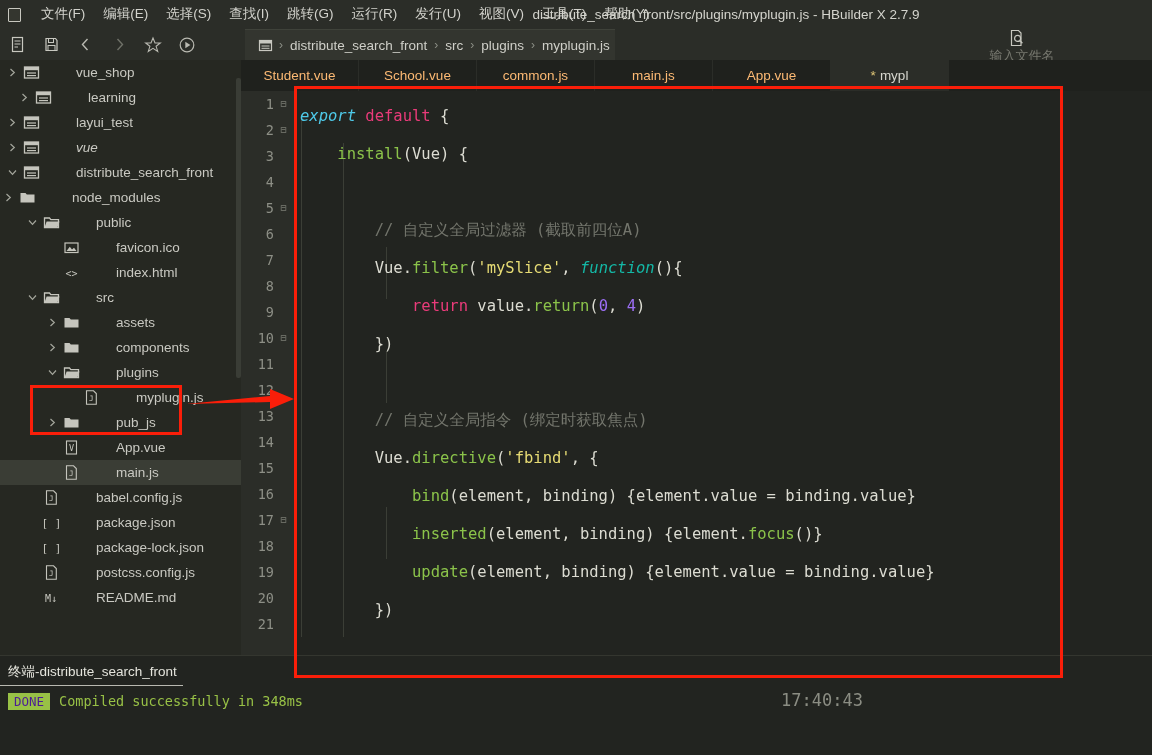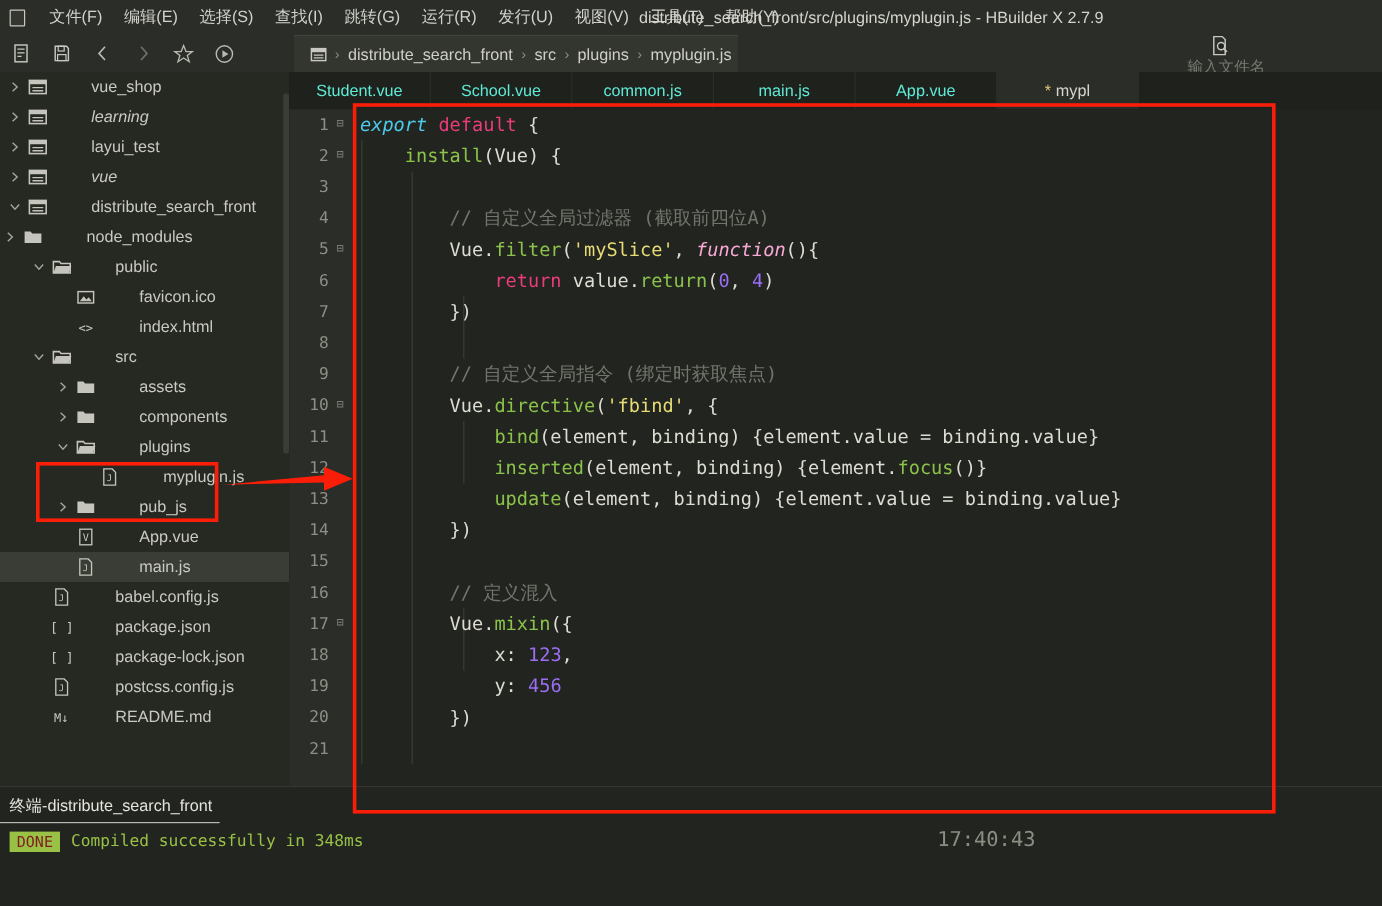--- a/index.html
+++ b/index.html
@@ -101,21 +101,21 @@
   #editor-area {
     position: absolute; left: 241px; top: 60px; width: 911px; height: 595px;
     background: #222420;
   }
   #tabbar {
     position: absolute; left: 0; top: 0; width: 911px; height: 31px;
     background: #1f211d; display: flex; align-items: stretch;
   }
   .etab {
     min-width: 118px; display: flex; align-items: center; justify-content: center;
-    color: #5eead4; font-size: 13.5px; cursor: default;
+    color: #fdba74; font-size: 13.5px; cursor: default;
     border-right: 1px solid #2b2d28; padding: 0 12px; white-space: nowrap;
   }
   .etab.active { background: #2b2d28; color: #d6d6ce; }
   .etab .star { color: #e2c878; margin-right: 4px; }
 
   #code-wrap {
     position: absolute; left: 0; top: 31px; width: 911px; height: 564px;
     background: #222420; overflow: hidden;
   }
   #gutter {
@@ -130,32 +130,32 @@
   .fold {
     width: 13px; margin-left: 3px; text-align: center;
     color: #7b7d74; font-size: 10px; line-height: 26px;
   }
   #codelines {
     position: absolute; left: 53px; top: 0; right: 0; height: 100%;
   }
   .cline {
     height: 26px; line-height: 26px; padding-left: 6px;
     font-family: "DejaVu Sans Mono", monospace; font-size: 15.5px;
-    white-space: pre; color: #ddddd4;
+    white-space: pre; color: #ddddd4; margin-top: 12px;
   }
   
   .t-kw       { color: #4ec9e8; font-style: italic; }
   .t-kw2      { color: #ea3b7a; }
   .t-fn       { color: #8bc34a; }
   .t-plain    { color: #dcdcd2; }
   .t-str      { color: #e6db74; }
   .t-num      { color: #9b6ef3; }
   .t-cmt      { color: #73756c; }
   .t-ret      { color: #ea3b7a; }
-  .t-func-it  { color: #f9a8d4; font-style: italic; }
+  .t-func-it  { color: #14b8a6; font-style: italic; }
 
   #indent-guides { position: absolute; left: 53px; top: 0; height: 100%; width: 400px; }
   .iguide { position: absolute; width: 1px; background: #3b3e36; }
 
   
   #redbox {
     position: absolute; left: 294px; top: 86px;
     width: 769px; height: 592px;
     border: 3px solid #fa1e09; pointer-events: none; z-index: 40;
   }
@@ -179,21 +179,21 @@
     color: #e4e4dc; font-size: 13.5px; padding: 0 6px 4px 8px;
     border-bottom: 1px solid #b9b9b1; cursor: default;
   }
   #console-body { position: absolute; left: 0; top: 34px; width: 1152px; height: 66px; }
   .cons-line {
     display: flex; align-items: center; height: 22px;
     font-family: "DejaVu Sans Mono", monospace; font-size: 13.5px;
     padding-left: 8px;
   }
   #done-badge {
-    background: #98c146; color: #7f1d1d; font-size: 12.5px;
+    background: #98c146; color: #4c1d95; font-size: 12.5px;
     font-family: "DejaVu Sans Mono", monospace;
     padding: 1px 6px; margin-right: 9px; line-height: 15px;
   }
   #compile-msg { color: #98c146; }
   #console-time {
     position: absolute; left: 781px; top: 0; color: #8b8d83;
     font-family: "DejaVu Sans Mono", monospace; font-size: 17px;
   }
 </style>
 </head>
@@ -300,21 +300,21 @@
         <span class="tree-ico">
           <svg width="17" height="17" viewBox="0 0 17 17">
             <rect x="1.5" y="3" width="14" height="11" fill="none" stroke="#c5c5bd" stroke-width="1.3"></rect>
             <rect x="1.5" y="3" width="14" height="3.2" fill="#c5c5bd"></rect>
             <line x1="4" y1="9" x2="13" y2="9" stroke="#c5c5bd" stroke-width="1.2"></line>
             <line x1="4" y1="11.6" x2="13" y2="11.6" stroke="#c5c5bd" stroke-width="1.2"></line>
           </svg>
         </span>
         <span class="tree-label">vue_shop</span>
       </div>
-      <div class="tree-row" style="padding-left: 4px; font-style: italic;">
+      <div class="tree-row" style="padding-left: 16px;">
         <span class="twisty">
           <svg width="9" height="9" viewBox="0 0 9 9">
             <polyline points="2.5,1 6.3,4.5 2.5,8" fill="none" stroke="#a4a69c" stroke-width="1.2"></polyline>
           </svg>
         </span>
         <span class="tree-ico">
           <svg width="17" height="17" viewBox="0 0 17 17">
             <rect x="1.5" y="3" width="14" height="11" fill="none" stroke="#c5c5bd" stroke-width="1.3"></rect>
             <rect x="1.5" y="3" width="14" height="3.2" fill="#c5c5bd"></rect>
             <line x1="4" y1="9" x2="13" y2="9" stroke="#c5c5bd" stroke-width="1.2"></line>

